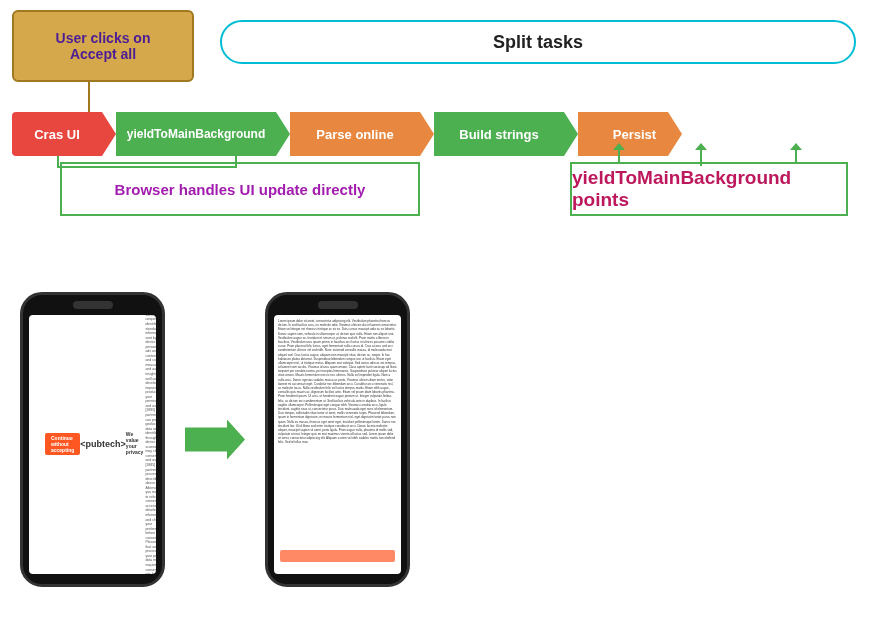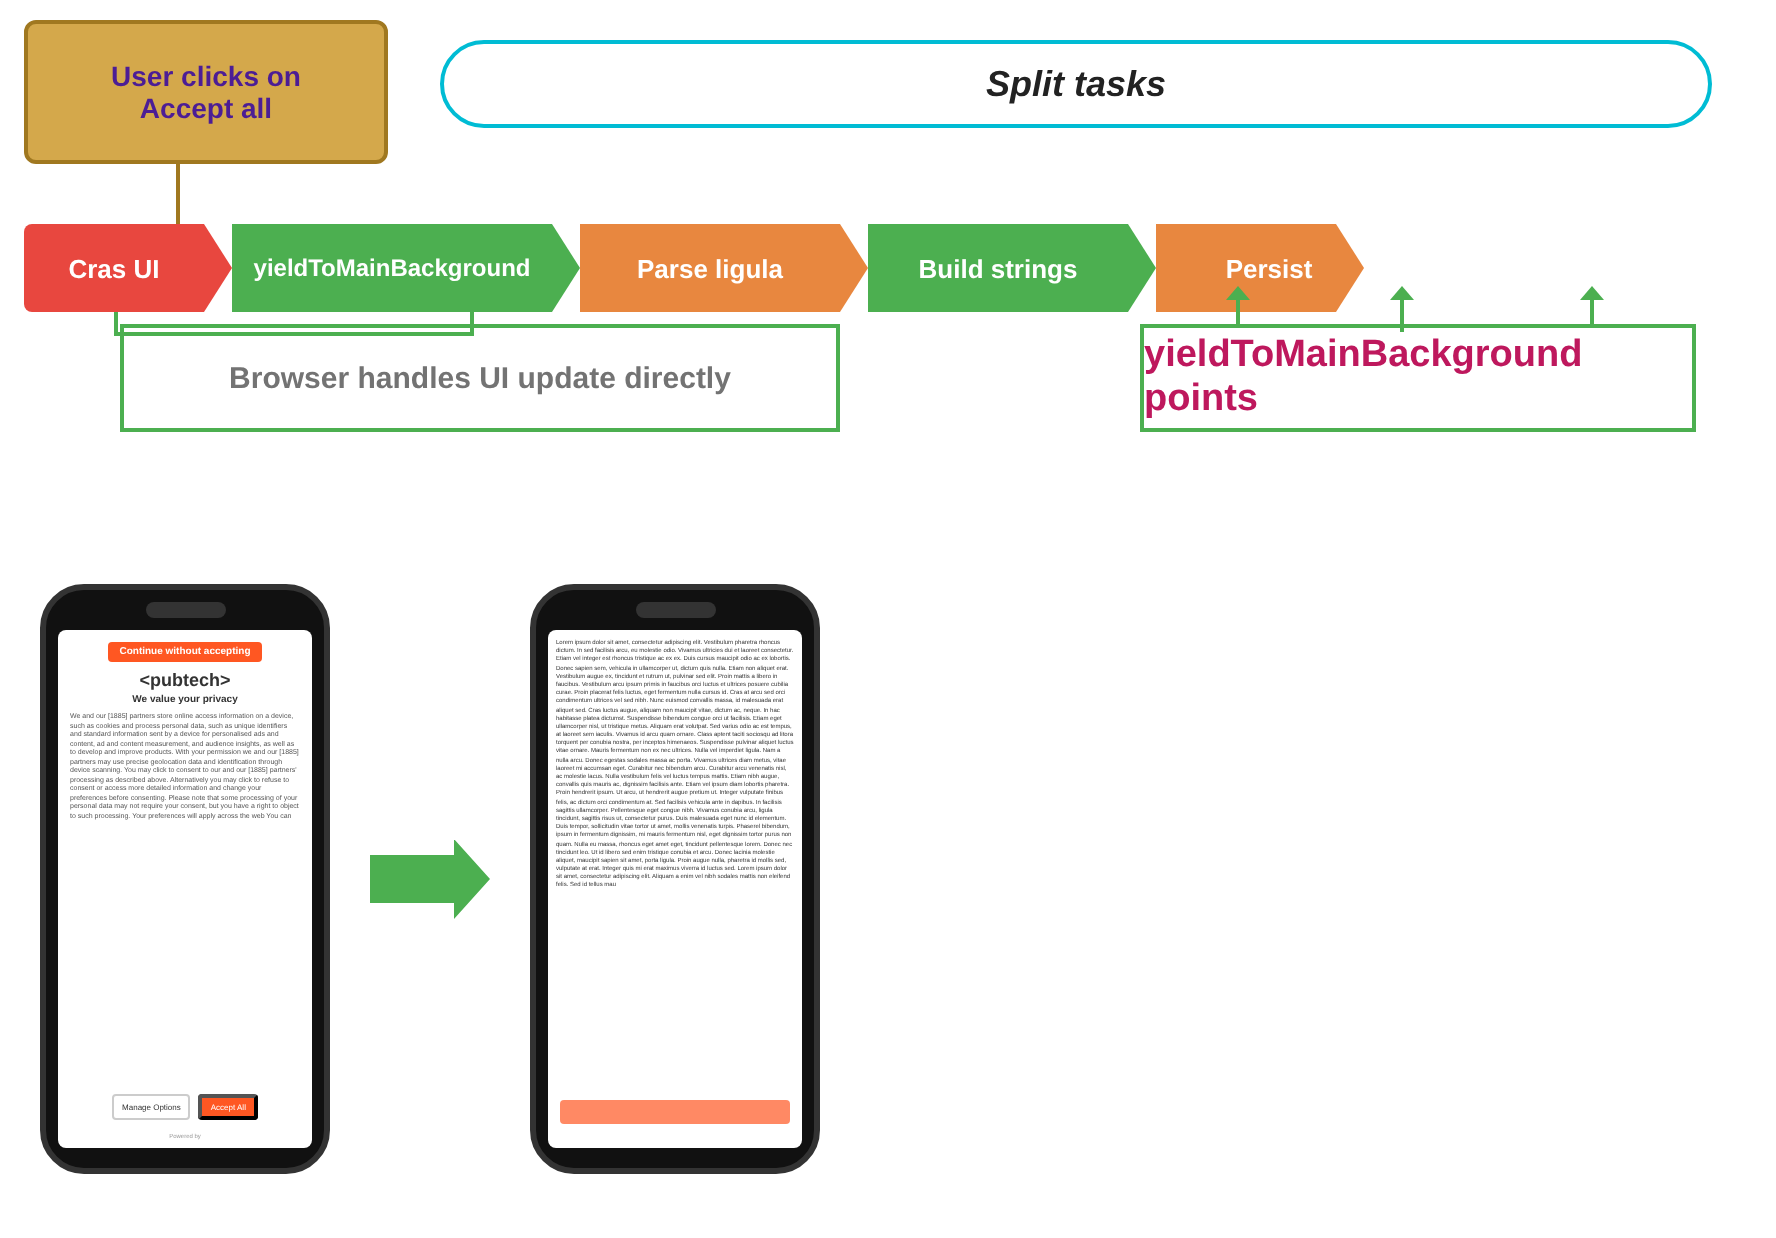--- a/index.html
+++ b/index.html
@@ -50,21 +50,20 @@
       height: 44px;
       border: 2.5px solid #00bcd4;
       border-radius: 22px;
       background: #fff;
       display: flex;
       align-items: center;
       justify-content: center;
       font-size: 18px;
       font-weight: bold;
       color: #222;
-      font-style: italic;
     }
 
     
     .arrow-down-left {
       position: absolute;
       top: 82px;
       left: 88px;
       width: 2px;
       height: 30px;
       background: #a07820;
@@ -165,21 +164,21 @@
       border: 2.5px solid #4caf50;
       background: #fff;
       display: flex;
       align-items: center;
       justify-content: center;
       text-align: center;
     }
     .browser-box span {
       font-size: 15px;
       font-weight: bold;
-      color: #737373;
+      color: #a21caf;
     }
 
     
     .yield-points-box {
       position: absolute;
       top: 162px;
       left: 570px;
       width: 278px;
       height: 54px;
       border: 2.5px solid #4caf50;
@@ -241,23 +240,22 @@
       background: #333;
       border-radius: 4px;
     }
 
     
     .privacy-screen {
       width: 100%;
       height: 100%;
       background: #fff;
       display: flex;
-      flex-direction: column;
-      align-items: center;
-      padding: 4px;
+      align-items: center;
+      padding: 16px;
     }
 
     .privacy-btn-top {
       background: #ff5722;
       color: #fff;
       font-size: 5px;
       padding: 2px 6px;
       border-radius: 2px;
       margin-bottom: 4px;
       margin-top: 2px;
@@ -425,21 +423,21 @@
   <div class="pipeline-row">
     <div class="pipeline-segment seg-red">
       <span>Cras UI</span>
     </div>
     <div class="seg-arrow" style="border-left-color: #e8473f;"></div>
     <div class="pipeline-segment seg-green-yield">
       <span>yieldToMainBackground</span>
     </div>
     <div class="seg-arrow" style="border-left-color: #4caf50;"></div>
     <div class="pipeline-segment seg-orange-parse">
-      <span>Parse ligula</span>
+      <span>Parse online</span>
     </div>
     <div class="seg-arrow" style="border-left-color: #e8873f;"></div>
     <div class="pipeline-segment seg-green-build">
       <span>Build strings</span>
     </div>
     <div class="seg-arrow" style="border-left-color: #4caf50;"></div>
     <div class="pipeline-segment seg-orange-persist">
       <span>Persist</span>
     </div>
     <div class="seg-arrow" style="border-left-color: #e8873f;"></div>

